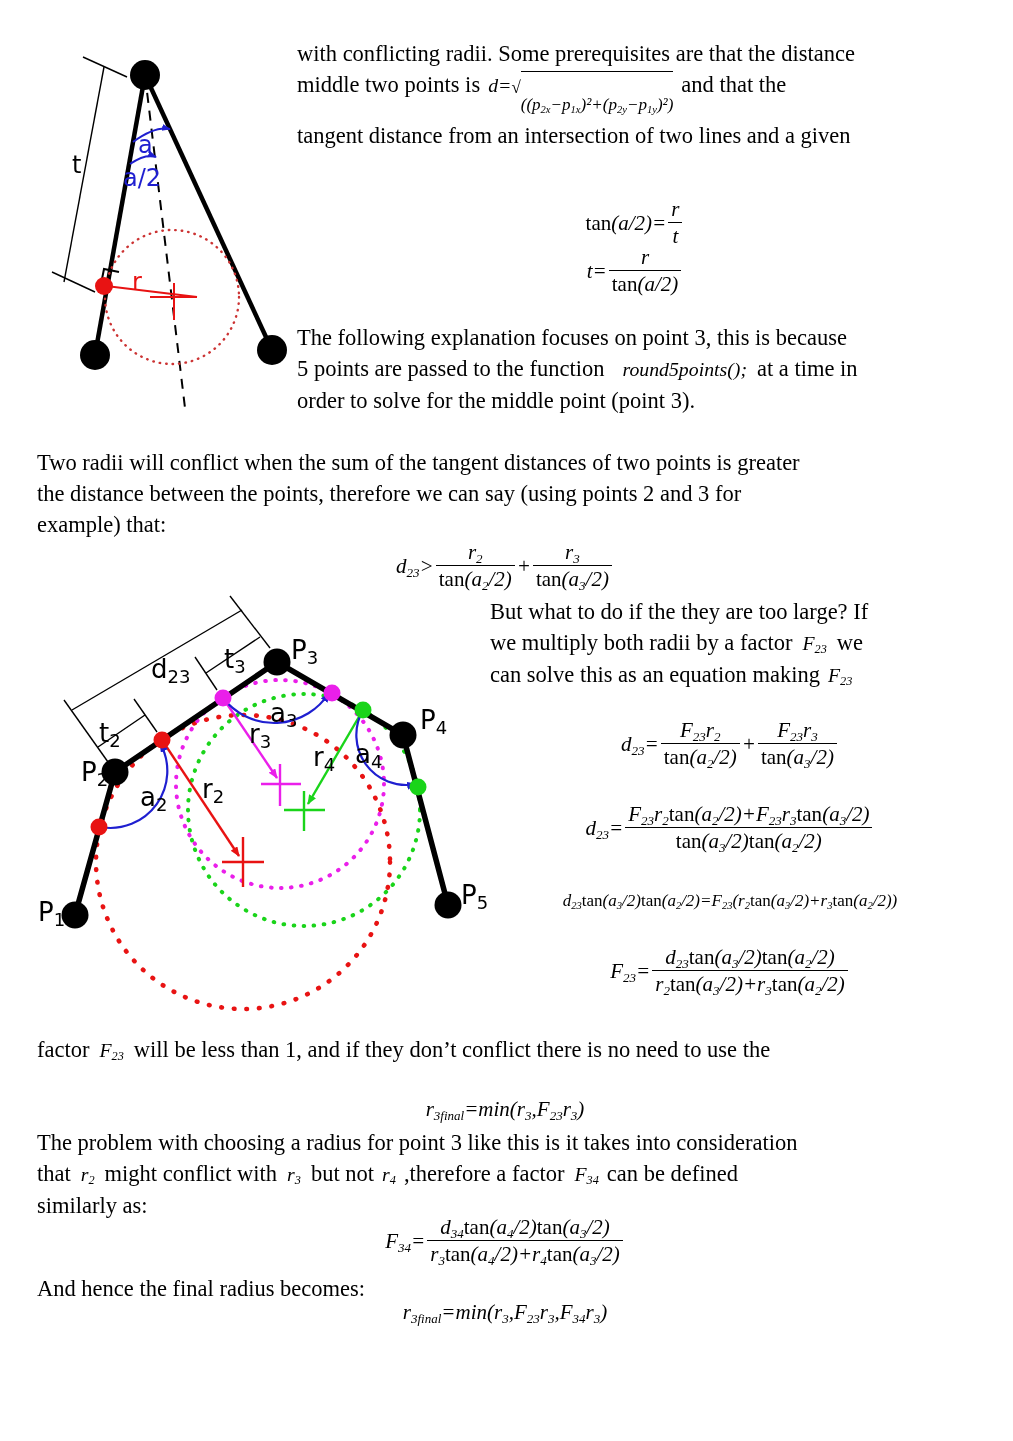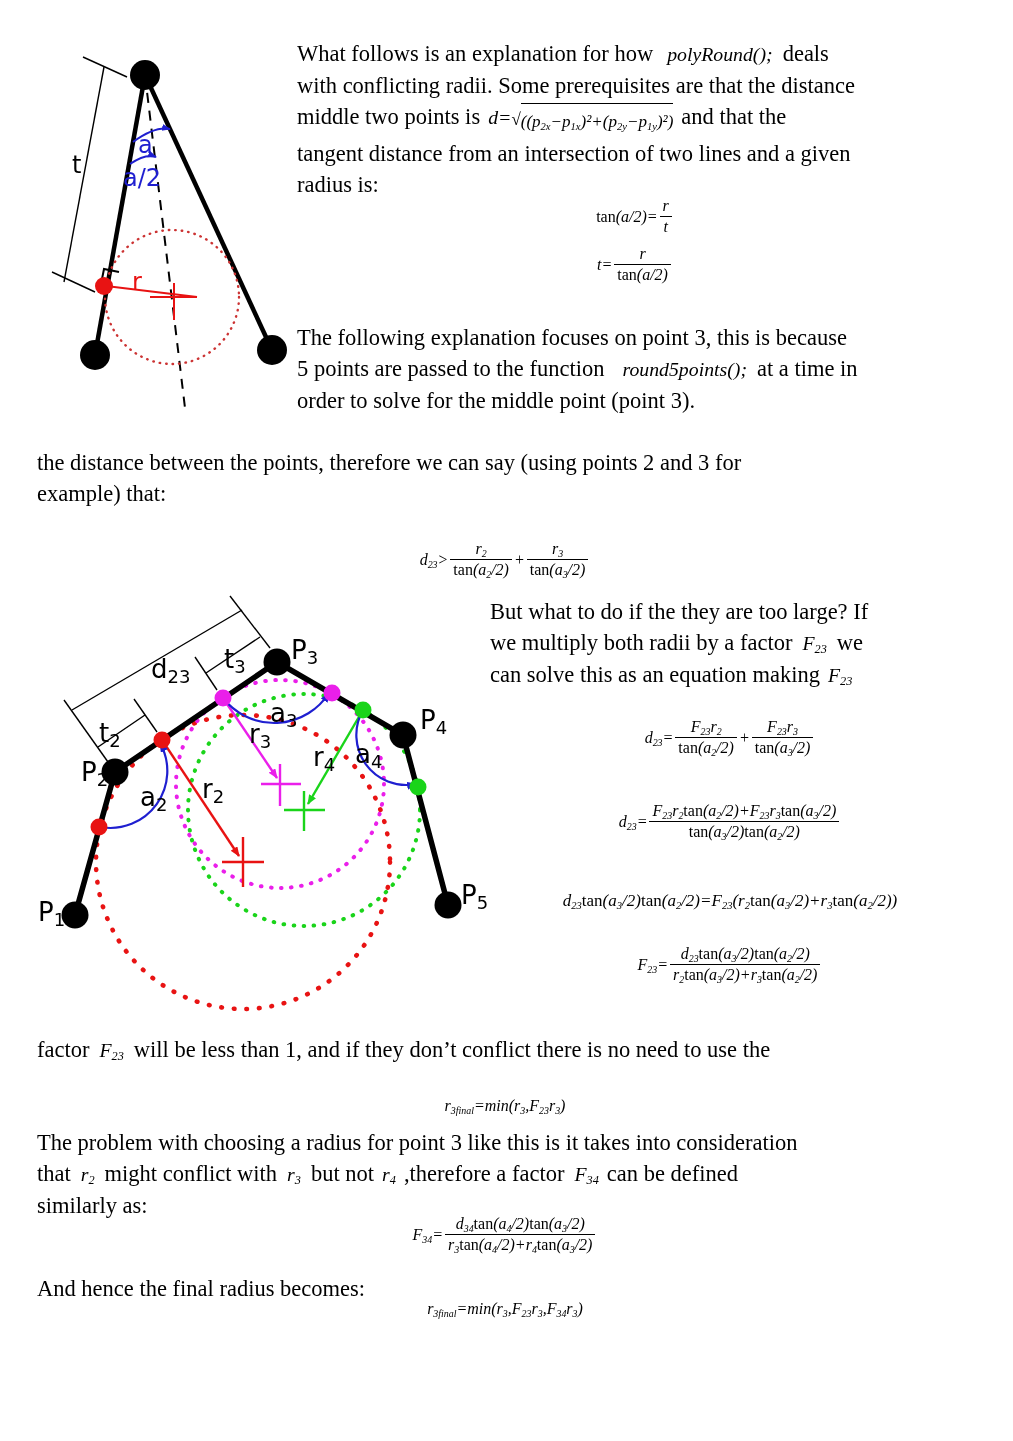--- a/index.html
+++ b/index.html
@@ -7,28 +7,28 @@
     width:1013px;height:1441px;position:relative;background:#ffffff;
     font-family:"Liberation Serif",serif;color:#000;overflow:hidden;
   }
   .para{position:absolute;font-size:22.5px;line-height:31.2px;}
   .para .line{white-space:nowrap;}
   .math{font-style:italic;font-size:0.88em;}
   .it{font-style:italic;}
   .up{font-style:normal;}
   sub{font-size:62%;vertical-align:-0.28em;font-style:italic;line-height:0;}
   .sp{display:inline-block;height:1px;}
-  .formula{position:absolute;font-size:16px;text-align:center;white-space:nowrap;}
+  .formula{position:absolute;font-size:21px;text-align:center;white-space:nowrap;}
   .formula.small{font-size:17px;}
   .frac{display:inline-block;vertical-align:middle;text-align:center;line-height:1.25;margin:0 2px;transform:translateY(-2px);}
   .frac .num{display:block;border-bottom:1.4px solid #000;padding:0 3px;}
   .frac .den{display:block;padding:0 3px;}
   .sqrt{display:inline-flex;align-items:flex-start;font-size:0.86em;}
   .sqrt .rad{font-style:normal;transform:translateY(1px);}
-  .sqrt .sqb{border-top:1.3px solid #000;padding-top:2px;}
+  .sqrt .sqb{border-top:1.3px solid #000;padding-top:17px;}
   svg{position:absolute;}
   .dlab{font-family:"DejaVu Sans",sans-serif;font-size:26px;fill:#000;}
   .dlab .dsub{font-size:18px;}
   .dlab1{font-family:"DejaVu Sans",sans-serif;font-size:24px;}
 </style>
 </head>
 <body>
 
 <svg style="left:28px;top:40px" width="272" height="385" viewBox="0 0 272 385">
   <defs>
@@ -168,35 +168,34 @@
   <text class="dlab" x="199" y="83"><tspan>t</tspan><tspan class="dsub" dy="5">3</tspan></text>
   <text class="dlab" x="115" y="221" fill="#1f1fd0"><tspan>a</tspan><tspan class="dsub" dy="5">2</tspan></text>
   <text class="dlab" x="245" y="137" fill="#1f1fd0"><tspan>a</tspan><tspan class="dsub" dy="5">3</tspan></text>
   <text class="dlab" x="330" y="178" fill="#1f1fd0"><tspan>a</tspan><tspan class="dsub" dy="5">4</tspan></text>
   <text class="dlab" x="177" y="213" fill="#e81313"><tspan>r</tspan><tspan class="dsub" dy="5">2</tspan></text>
   <text class="dlab" x="224" y="158" fill="#ea1fea"><tspan>r</tspan><tspan class="dsub" dy="5">3</tspan></text>
   <text class="dlab" x="288" y="181" fill="#1ad41a"><tspan>r</tspan><tspan class="dsub" dy="5">4</tspan></text>
 </svg>
 
 <div class="para" id="p1" style="left:297px;top:38px;width:700px">
-    <div class="line"><span>What follows is an explanation for how</span><span class="sp" style="width: 14px;"></span><span class="math"><span class="it">polyRound();</span></span><span class="sp" style="width: 10px;"></span><span>deals</span></div>
     <div class="line"><span>with conflicting radii. Some prerequisites are that the distance</span></div>
     <div class="line"><span>middle two points is</span><span class="sp" style="width: 8px;"></span><span class="math"><span class="it">d=</span><span class="sqrt">
           <span class="rad">√</span>
           <span class="sqb"><span class="it">((</span><span class="it">p<sub>2x</sub></span><span class="it">−</span><span class="it">p<sub>1x</sub></span><span class="it">)²+(</span><span class="it">p<sub>2y</sub></span><span class="it">−</span><span class="it">p<sub>1y</sub></span><span class="it">)²)</span></span>
         </span></span><span class="sp" style="width: 8px;"></span><span>and that the</span></div>
     <div class="line"><span>tangent distance from an intersection of two lines and a given</span></div>
-    <div class="line"><span>radius is:</span></div>
   </div>
 <div class="para" id="p2" style="left:297px;top:322px;width:700px">
     <div class="line"><span>The following explanation focuses on point 3, this is because</span></div>
     <div class="line"><span>5 points are passed to the function</span><span class="sp" style="width: 18px;"></span><span class="math"><span class="it">round5points();</span></span><span class="sp" style="width: 10px;"></span><span>at a time in</span></div>
     <div class="line"><span>order to solve for the middle point (point 3).</span></div>
   </div>
 <div class="para" id="p3" style="left:37px;top:447px;width:960px">
+    <div class="line"><span>Two radii will conflict when the sum of the tangent distances of two points is greater</span></div>
     <div class="line"><span>the distance between the points, therefore we can say (using points 2 and 3 for</span></div>
     <div class="line"><span>example) that:</span></div>
   </div>
 <div class="para" id="p4" style="left:490px;top:596px;width:510px">
     <div class="line"><span>But what to do if the they are too large? If</span></div>
     <div class="line"><span>we multiply both radii by a factor</span><span class="sp" style="width: 10px;"></span><span class="math"><span class="it">F<sub>23</sub></span></span><span class="sp" style="width: 10px;"></span><span>we</span></div>
     <div class="line"><span>can solve this as an equation making</span><span class="sp" style="width: 8px;"></span><span class="math"><span class="it">F<sub>23</sub></span></span></div>
   </div>
 <div class="para" id="p5" style="left:37px;top:1003px;width:960px">
     <div class="line"><span class="sp" style="width: 455px;"></span></div>

